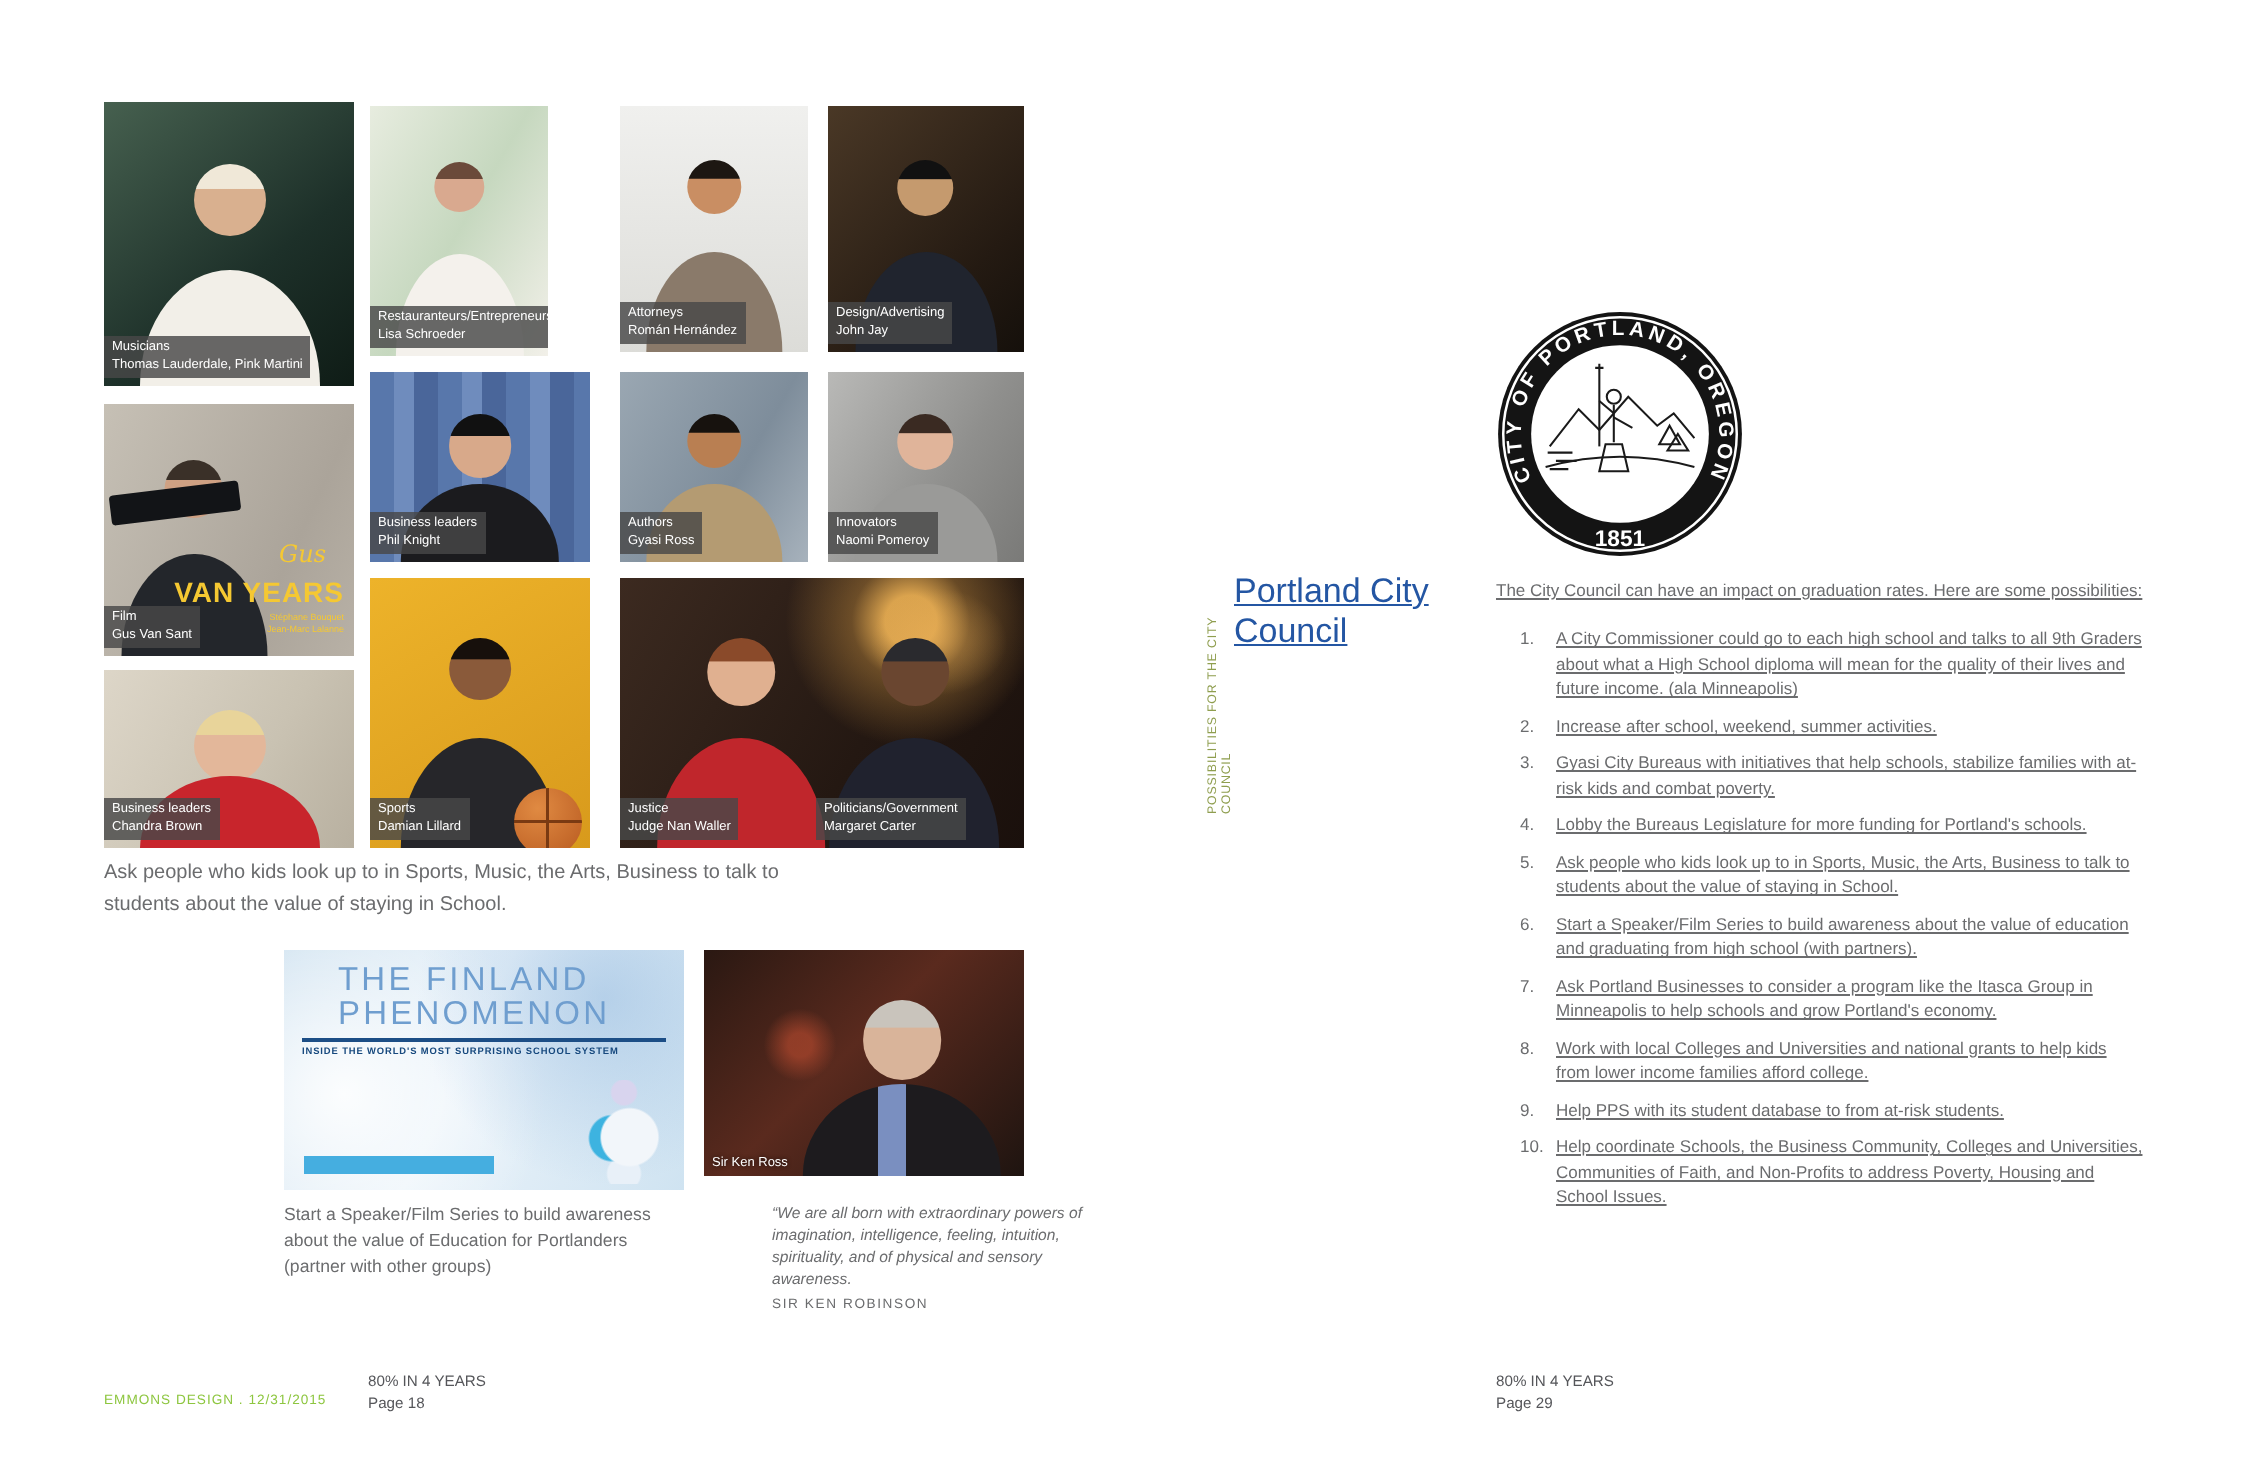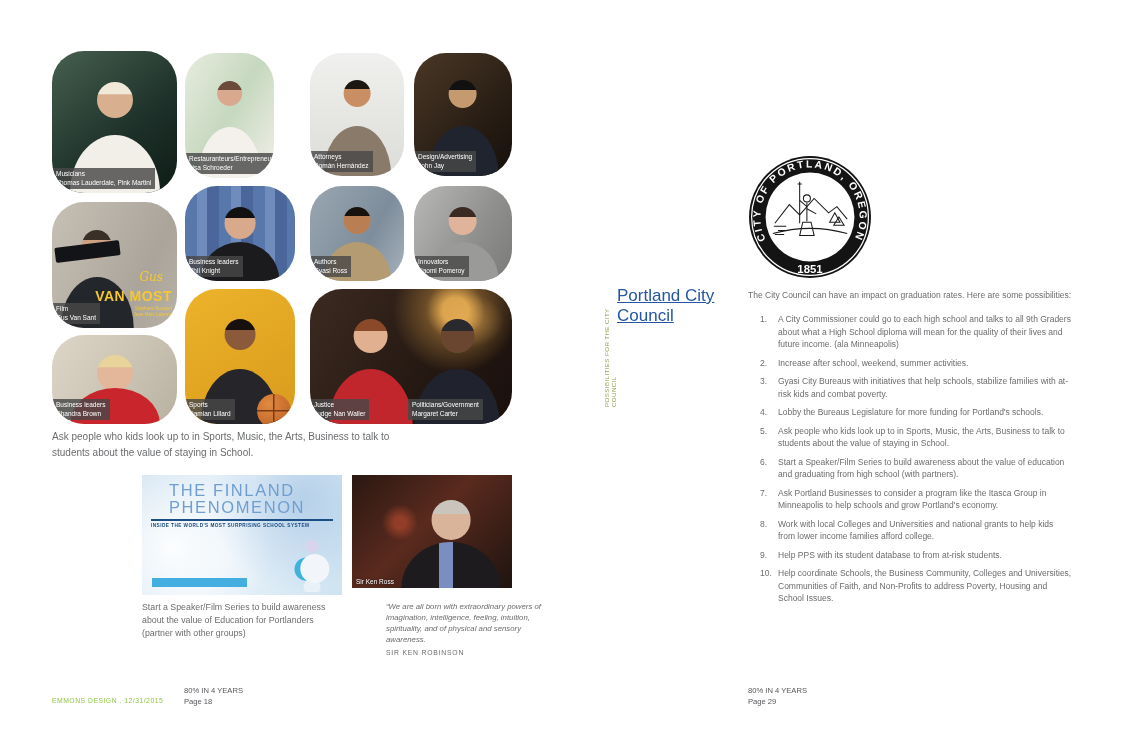--- a/index.html
+++ b/index.html
@@ -1,20 +1,20 @@
 <!DOCTYPE html>
 <html><head>
 <meta charset="utf-8">
 <style>
   html,body{margin:0;padding:0;background:#ffffff;}
   .canvas{position:relative;width:1128px;height:740px;background:#fff;overflow:hidden;
           font-family:"Liberation Sans",sans-serif;color:#6b6c6e;}
 
   
-  .tile{position:absolute;overflow:hidden;border-radius:32px;}
+  .tile{position:absolute;overflow:hidden;}
   .tile-musicians{left:52px;top:51px;width:125px;height:142px;background:linear-gradient(140deg,#46604f,#1d3029 60%,#0f1c16);--skin:#d9b08f;--hair:#f0e8d8;--shirt:#f2efe8;}
   .tile-restaurateurs{left:185px;top:53px;width:89px;height:125px;background:linear-gradient(120deg,#e7ecdf,#c6d8bf 50%,#f2f0e9);--skin:#d9a98f;--hair:#6b4a3a;--shirt:#f4f1ec;}
   .tile-attorneys{left:310px;top:53px;width:94px;height:123px;background:linear-gradient(#f0f0ee,#dcdcd8);--skin:#c98e63;--hair:#1d1712;--shirt:#8a7a6a;}
   .tile-design-advertising{left:414px;top:53px;width:98px;height:123px;background:linear-gradient(135deg,#4a3826,#241a12 70%,#15100b);--skin:#c59a6e;--hair:#111;--shirt:#20242e;}
   .tile-film{left:52px;top:202px;width:125px;height:126px;background:linear-gradient(115deg,#c6c0b5,#aba49a 70%,#b8b1a6);--skin:#cfa183;--hair:#3a3028;--shirt:#23262b;}
   .tile-business-leaders-phil{left:185px;top:186px;width:110px;height:95px;background:repeating-linear-gradient(90deg,#5877ab 0 12px,#6f8cbd 12px 22px,#4a669a 22px 34px);--skin:#d8a98a;--hair:#111;--shirt:#1b1b1e;}
   .tile-authors{left:310px;top:186px;width:94px;height:95px;background:linear-gradient(120deg,#9aa7b2,#7e8d9b 60%,#a7b2bc);--skin:#b97f52;--hair:#17120e;--shirt:#b49b72;}
   .tile-innovators{left:414px;top:186px;width:98px;height:95px;background:linear-gradient(120deg,#b9b9b7,#8f8f8d 60%,#7a7a78);--skin:#e0b49a;--hair:#3a2a22;--shirt:#9a9a98;}
   .tile-business-leaders-chandra{left:52px;top:335px;width:125px;height:89px;background:linear-gradient(120deg,#ddd6c8,#c9c2b2 60%,#b8b0a0);--skin:#e3b79a;--hair:#e8d49a;--shirt:#c8252c;}
   .tile-sports{left:185px;top:289px;width:110px;height:135px;background:linear-gradient(150deg,#edb32a,#d89a1c);--skin:#8a5a3a;--hair:#17100c;--shirt:#26262a;}
@@ -80,21 +80,21 @@
   .footer-block{position:absolute;font-size:7.6px;line-height:1.5;color:#55565a;}
   .footer-left{left:184px;top:685px;}
   .footer-right{left:748px;top:685px;}
   .footer-block span{display:block;}
 
   
   .seal{position:absolute;left:748px;top:155px;width:124px;height:124px;}
   .side-label{position:absolute;left:603px;top:285px;height:122px;writing-mode:vertical-rl;transform:rotate(180deg);
      font-size:6.2px;letter-spacing:.4px;color:#8f9e4f;}
   .council-heading{position:absolute;left:617px;top:286px;font-size:17px;line-height:1.18;color:#2456a3;white-space:pre-line;text-decoration:underline;}
-  .council-col{position:absolute;left:748px;top:289px;width:336px;font-size:8.5px;line-height:1.47;color:#6b6c6e;}
+  .council-col{position:absolute;left:748px;top:289px;width:336px;font-size:8.5px;line-height:1.47;color:#6b6c6e;text-decoration:underline;}
   .council-intro{margin:0 0 9px 0;}
   .council-list{list-style:none;margin:12px;padding:0;counter-reset:item;}
   .council-list li{position:relative;padding-left:18px;margin-bottom:6px;counter-increment:item;}
   .council-list li::before{content:counter(item) ".";position:absolute;left:0;top:0;}
 </style>
 </head>
 <body>
 
 <div class="canvas">
 
@@ -125,21 +125,21 @@
           <span class="person"></span>
           <div class="cap cap0">
             <span>Design/Advertising</span>
             <span>John Jay</span>
           </div>
         </div>
         <div class="tile tile-film">
           <span class="person"></span>
           <span class="camera"></span>
           <span class="poster-script">Gus</span>
-          <span class="poster-title">VAN MOST</span>
+          <span class="poster-title">VAN YEARS</span>
           <span class="poster-credits">
             <span>Stéphane Bouquet</span>
             <span>Jean-Marc Lalanne</span>
           </span>
           <div class="cap cap0">
             <span>Film</span>
             <span>Gus Van Sant</span>
           </div>
         </div>
         <div class="tile tile-business-leaders-phil">

